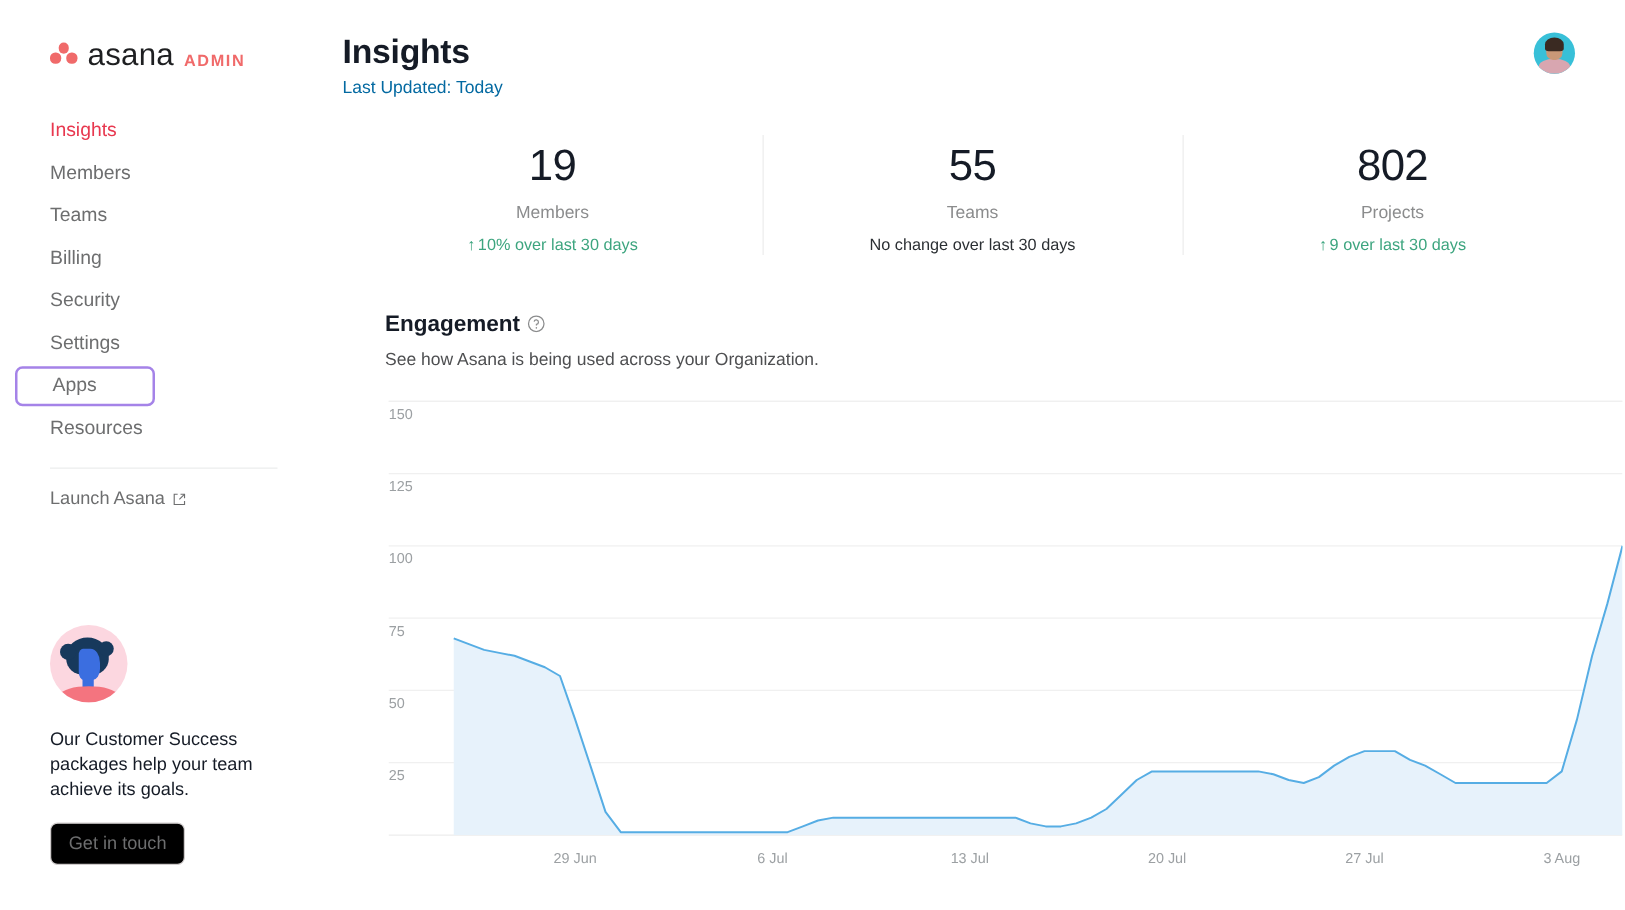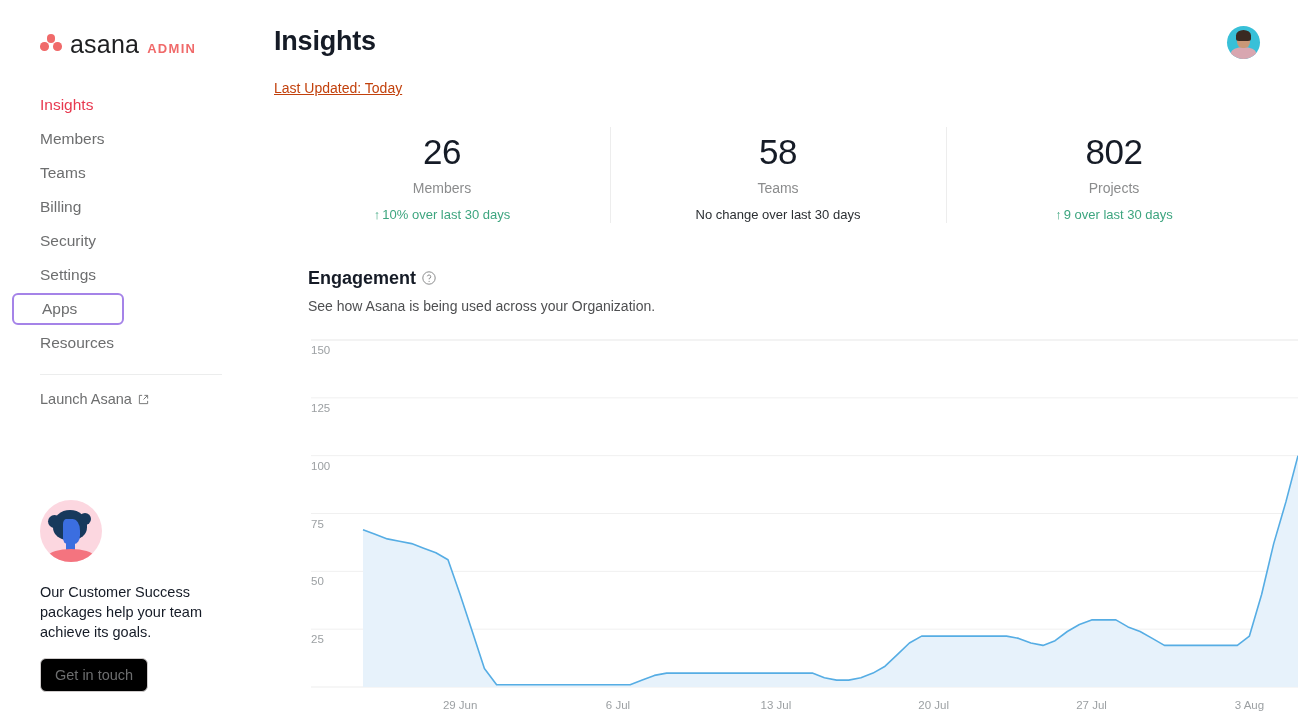--- a/index.html
+++ b/index.html
@@ -102,21 +102,21 @@
   .promo-btn {
     margin-top: 16px; display: inline-block;
     border: 1px solid #cfcbcb; border-radius: 6px;
     padding: 8px 14px; font-size: 14.5px; color: #6d6e6f;
     background: #000000; cursor: pointer; font-family: inherit;
   }
 
   
   .main { flex: 1; position: relative; padding: 26px 0 0 0; }
   .page-title { font-size: 27px; font-weight: 700; letter-spacing: -0.2px; color: #151b26; }
-  .page-sub { margin-top: 23px; font-size: 14px; color: #c2410c; text-decoration: underline; }
+  .page-sub { margin-top: 4px; font-size: 14px; color: #0369a1; }
   .header-wrap { padding-left: 2px; }
 
   .avatar {
     position: absolute; right: 40px; top: 26px;
     width: 33px; height: 33px; border-radius: 50%;
     overflow: hidden; background: #38c0d8; cursor: pointer;
   }
   .avatar .av-hair {
     position: absolute; left: 9px; top: 4px; width: 15px; height: 11px;
     background: #3a2a22; border-radius: 50% 50% 20% 20%;
@@ -236,26 +236,26 @@
     </div>
 
     <div class="avatar">
       <span class="av-body"></span>
         <span class="av-face"></span>
         <span class="av-hair"></span>
     </div>
 
     <section class="stats">
       <div class="stat">
-        <div class="stat-value">26</div>
+        <div class="stat-value">19</div>
         <div class="stat-label">Members</div>
         <div class="stat-delta"><span class="arrow-up">↑</span><span>10% over last 30 days</span></div>
       </div>
       <div class="stat">
-        <div class="stat-value">58</div>
+        <div class="stat-value">55</div>
         <div class="stat-label">Teams</div>
         <div class="stat-delta neutral">No change over last 30 days</div>
       </div>
       <div class="stat">
         <div class="stat-value">802</div>
         <div class="stat-label">Projects</div>
         <div class="stat-delta"><span class="arrow-up">↑</span><span>9 over last 30 days</span></div>
       </div>
     </section>
 

